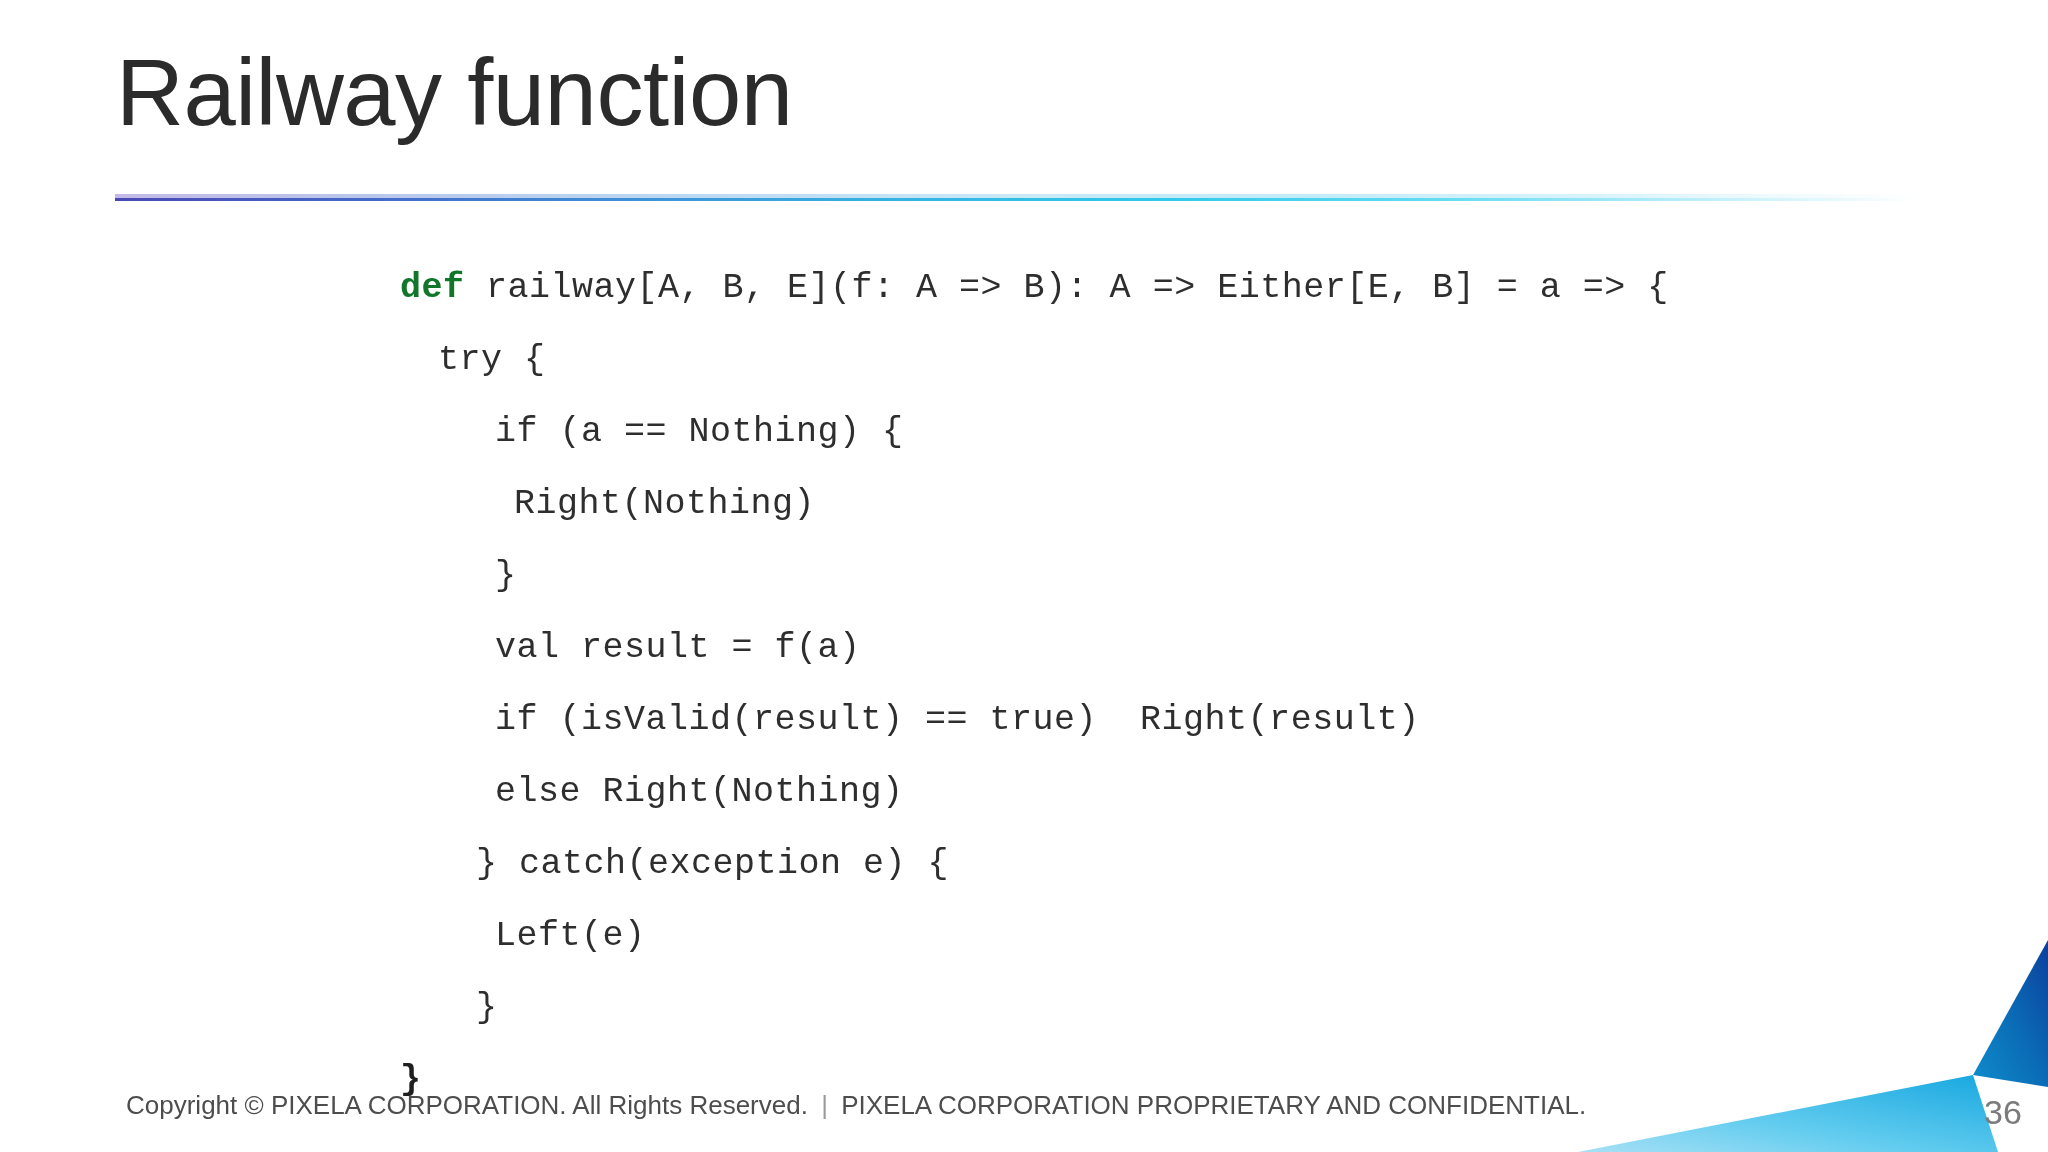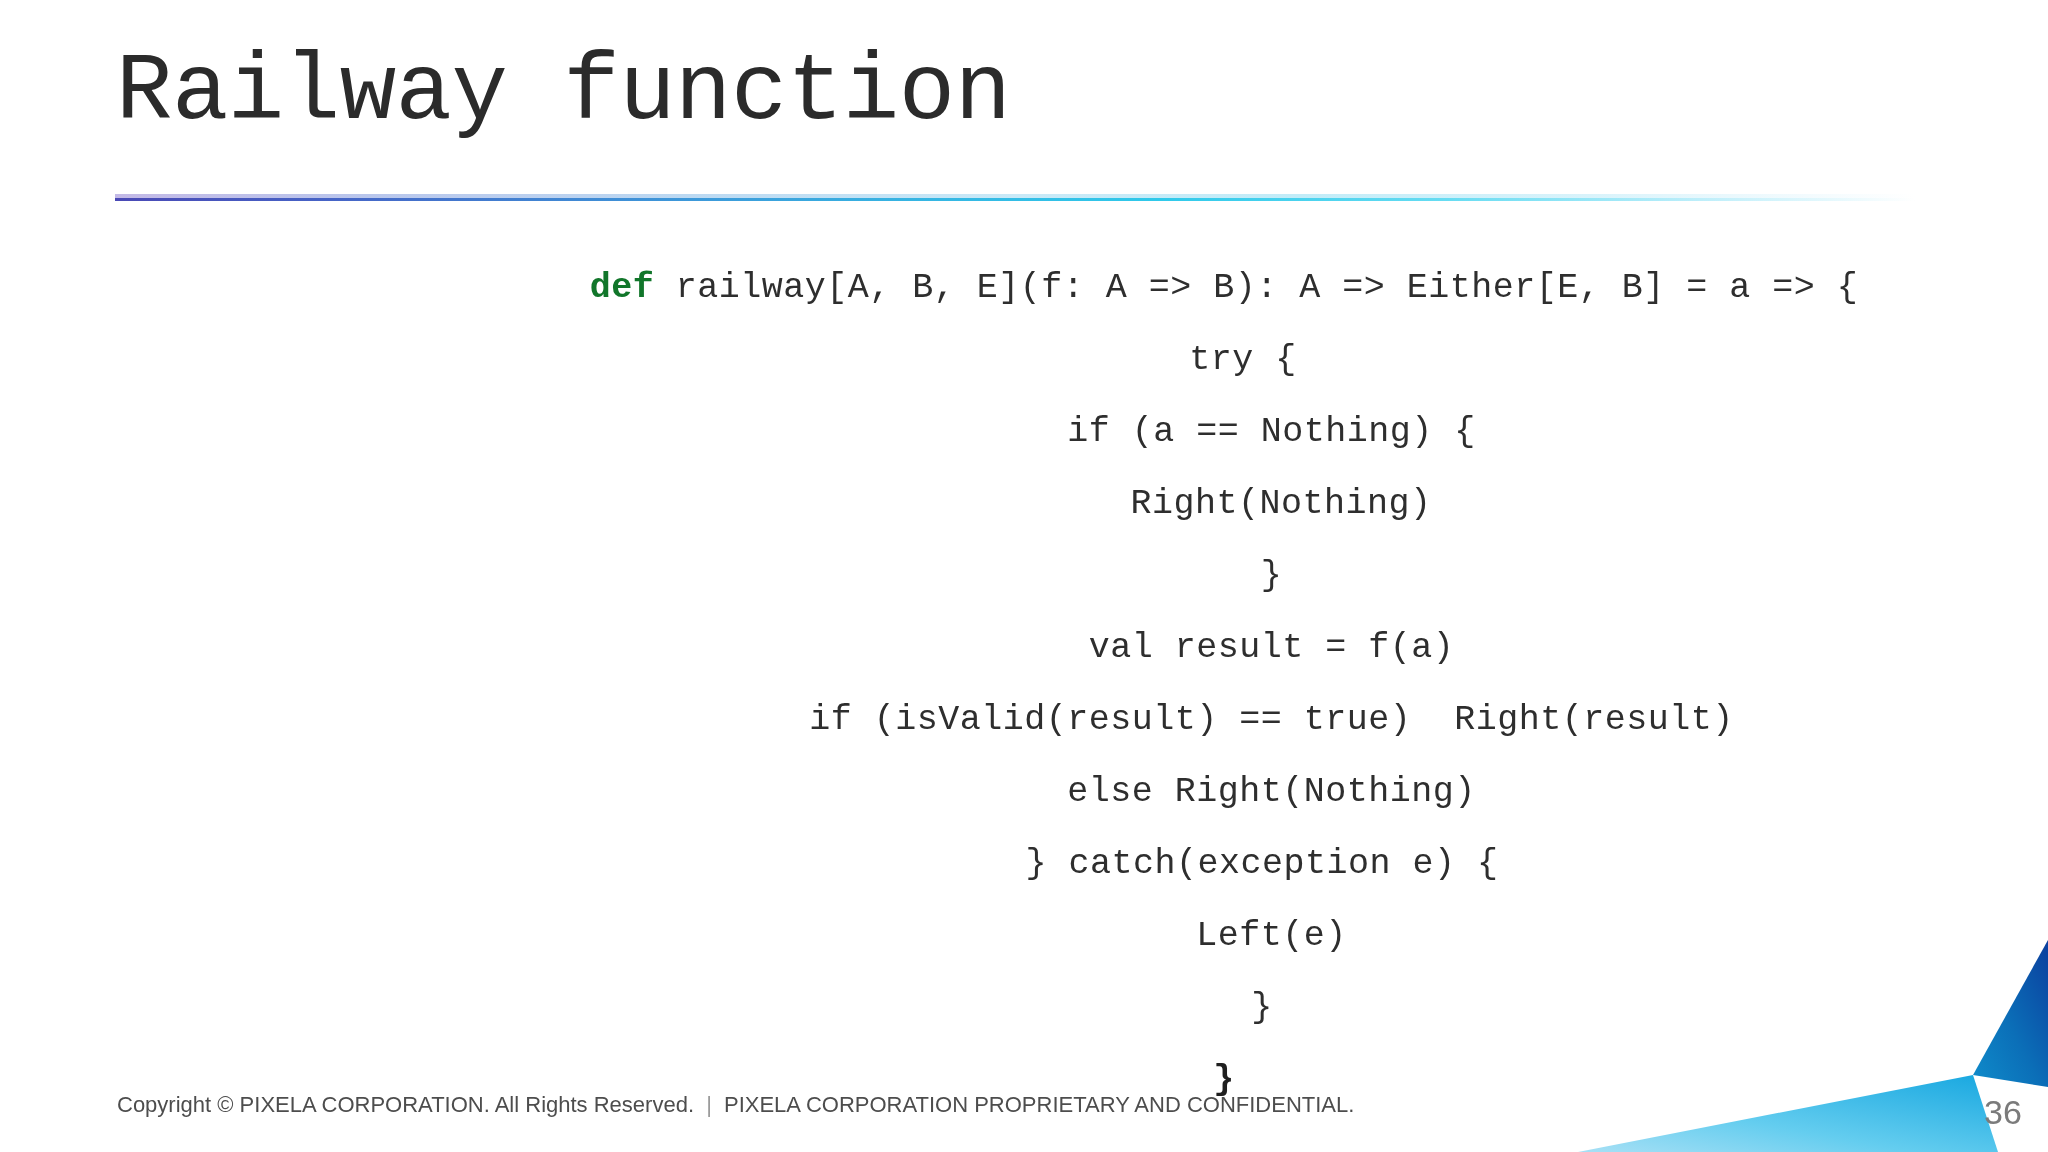--- a/index.html
+++ b/index.html
@@ -16,21 +16,21 @@
     height: 1152px;
     background: #ffffff;
     overflow: hidden;
   }
 
   
   #title {
     position: absolute;
     left: 116px;
     top: 38px;
-    font-family: Liberation Mono, monospace;
+    font-family: Liberation Sans, sans-serif;
     font-weight: 300;
     font-size: 94px;
     line-height: 110px;
     letter-spacing: -0.5px;
     color: #2b2b2b;
     white-space: nowrap;
   }
 
   
   #title-rule {
@@ -80,38 +80,37 @@
     font-family: "Liberation Mono", "DejaVu Sans Mono", monospace;
     font-size: 35px;
     line-height: 72px;
     color: #2e2e2e;
     letter-spacing: 0.5px;
     white-space: pre;
   }
   #code-block .code-line {
     height: 72px;
     white-space: pre;
-    text-align: center;
   }
   #code-block .kw {
     color: #11762a;
     font-weight: bold;
   }
   #code-block .bold {
     font-weight: bold;
     color: #1f1f1f;
   }
 
   
   #footer-text {
     position: absolute;
-    left: 117px;
+    left: 126px;
     top: 1089px;
     font-family: "Liberation Sans", sans-serif;
-    font-size: 22px;
+    font-size: 26px;
     line-height: 32px;
     color: #4d4d4d;
     white-space: nowrap;
   }
   #footer-text .sep {
     color: #9b9b9b;
     padding: 0 6px;
   }
 
   

